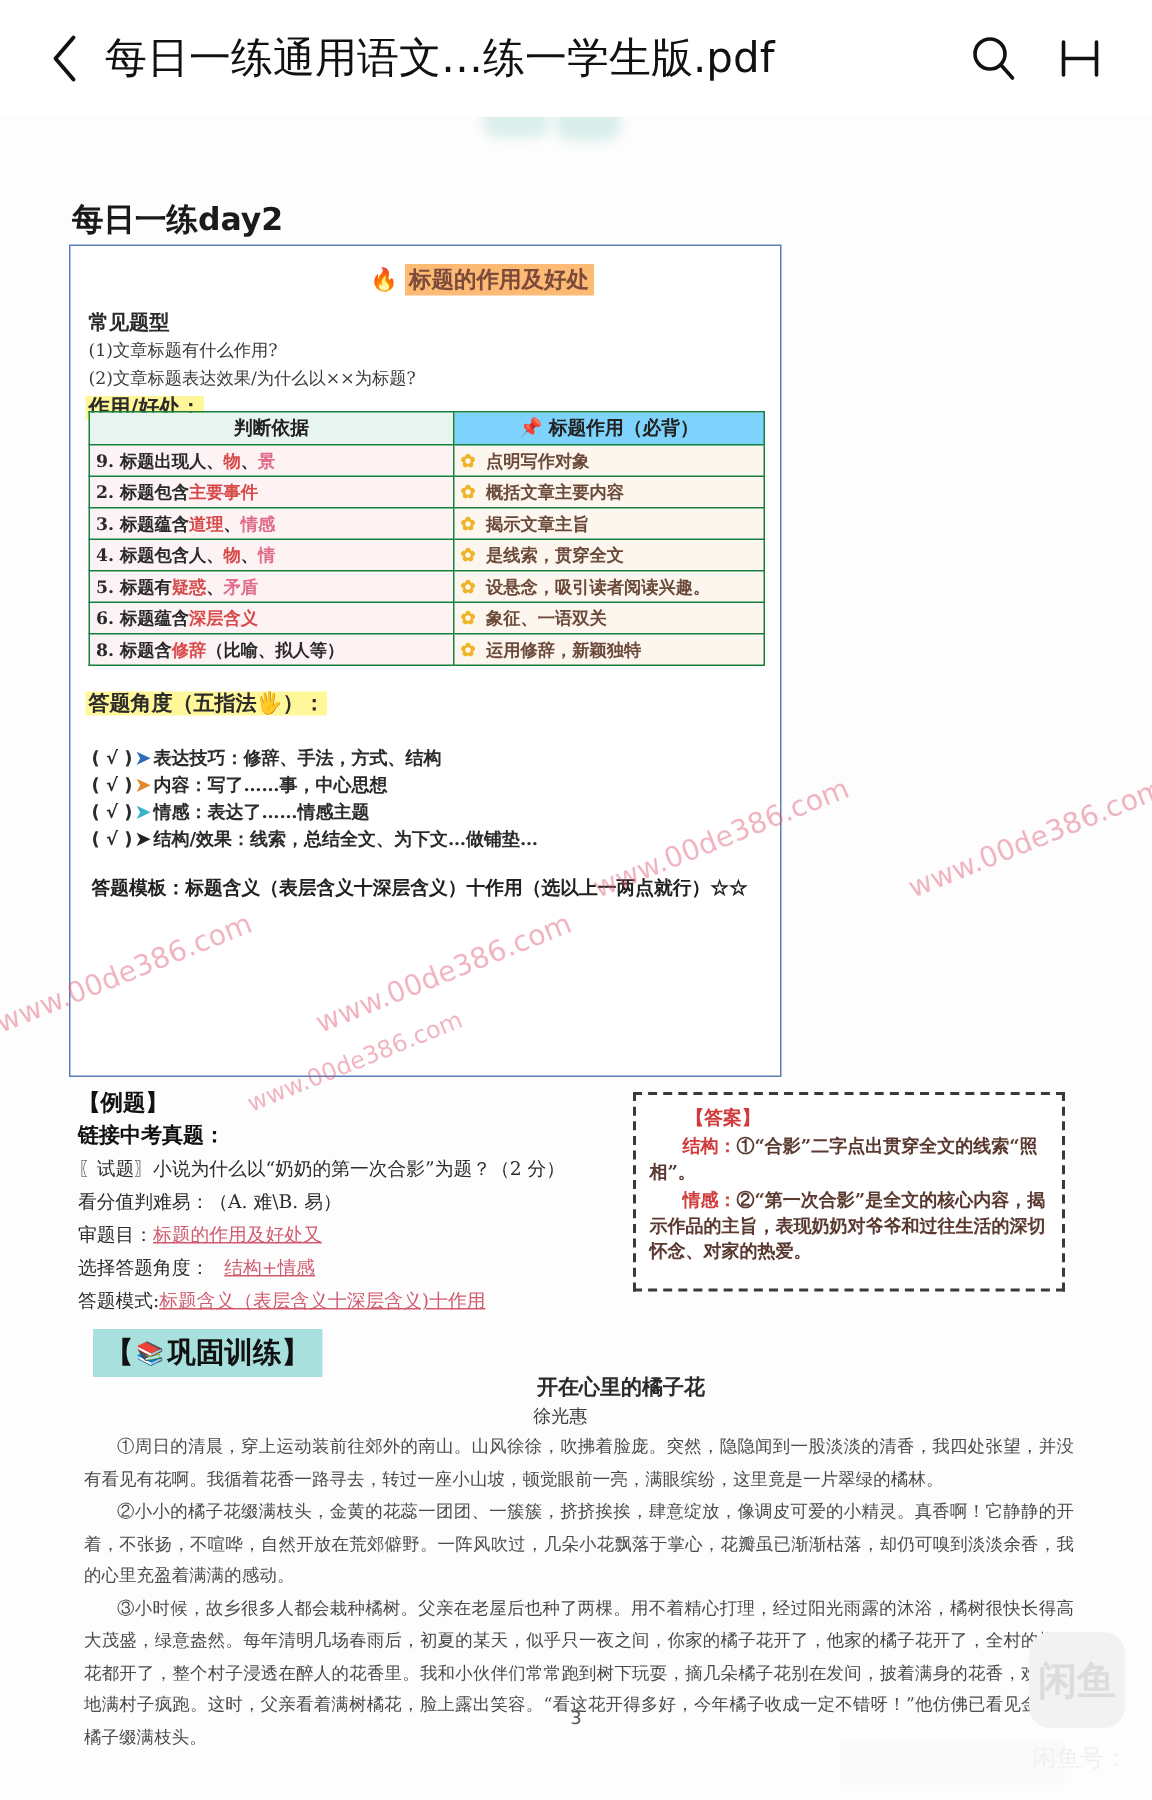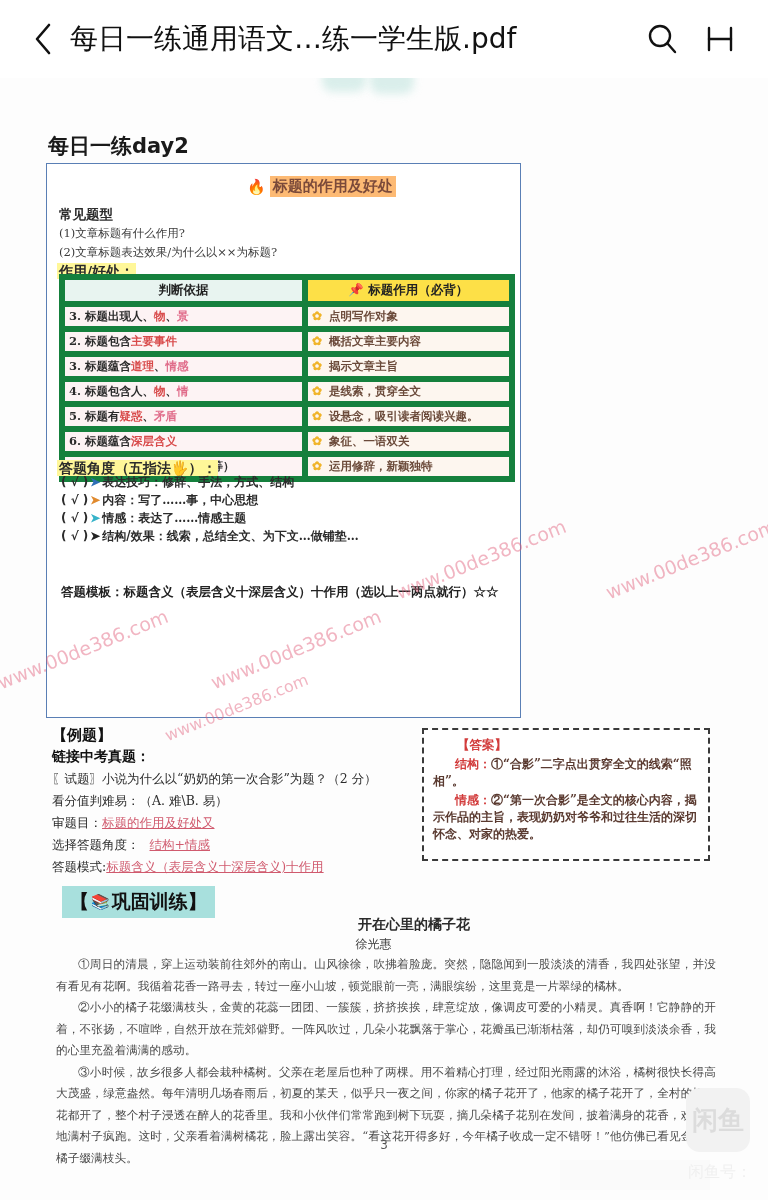--- a/index.html
+++ b/index.html
@@ -108,43 +108,43 @@
   .hl-yellow { background:#fff799; padding:0 2px; }
 
   
   .tbl {
     position:absolute; left:12px; top:110px;
     width: 450px;
     border-collapse: collapse;
     table-layout: fixed;
   }
   .tbl td, .tbl th {
-    border: 6px solid #15803d;
+    border: 1px solid #15803d;
     padding: 2px 4px;
     font-size: 11.5px;
     height: 21px;
     vertical-align: middle;
     font-family:"DejaVu Serif", serif;
   }
   .tbl th {
     font-weight:700; text-align:center; font-size:12.5px;
     color:#222;
   }
   .th-left { background:#e8f4f0; }
-  .th-right { background:#fde047; }
+  .th-right { background:#7dd3fc; }
   .cell-left { background:#fdf3f4; color:#2a2a2a; font-weight:700;}
   .cell-right { background:#fdf6ef; color:#6b4a3a; font-weight:700; }
   .cell-right .bullet { color:#f0b429; margin-right:7px; font-size:12px; }
   .red { color:#d84a4a; }
   .pink { color:#e06c8a; }
   .tag-glyph { color:#c0392b; margin-right:4px; }
 
   
   .five {
-    position:absolute; left:14px; top:309px; width:450px;
+    position:absolute; left:14px; top:332px; width:450px;
   }
   .five-row {
     font-size:12px; color:#2b2b2b; font-weight:700;
     font-family:"DejaVu Serif", serif;
     line-height:18px; white-space:nowrap;
   }
   .five-row .chk { font-family:"DejaVu Sans", sans-serif; }
   .arrow-ico { display:inline-block; width:14px; text-align:center; }
   .a1{color:#2f6fb5}.a2{color:#e08a2e}.a3{color:#3aa05a}.a4{color:#36b3c9}.a5{color:#222}
 
@@ -310,21 +310,21 @@
       <thead>
         <tr>
           <th class="th-left">判断依据</th>
           <th class="th-right">
             <span class="tag-glyph">📌</span><span>标题作用（必背）</span>
           </th>
         </tr>
       </thead>
       <tbody>
           <tr>
-            <td class="cell-left"><span>3. 标题出现人、</span><span class="red">物</span><span>、</span><span class="pink">景</span></td>
+            <td class="cell-left"><span>9. 标题出现人、</span><span class="red">物</span><span>、</span><span class="pink">景</span></td>
             <td class="cell-right"><span class="bullet">✿</span>点明写作对象</td>
           </tr>
           <tr>
             <td class="cell-left"><span>2. 标题包含</span><span class="red">主要事件</span></td>
             <td class="cell-right"><span class="bullet">✿</span>概括文章主要内容</td>
           </tr>
           <tr>
             <td class="cell-left"><span>3. 标题蕴含</span><span class="red">道理</span><span>、</span><span class="pink">情感</span></td>
             <td class="cell-right"><span class="bullet">✿</span>揭示文章主旨</td>
           </tr>

